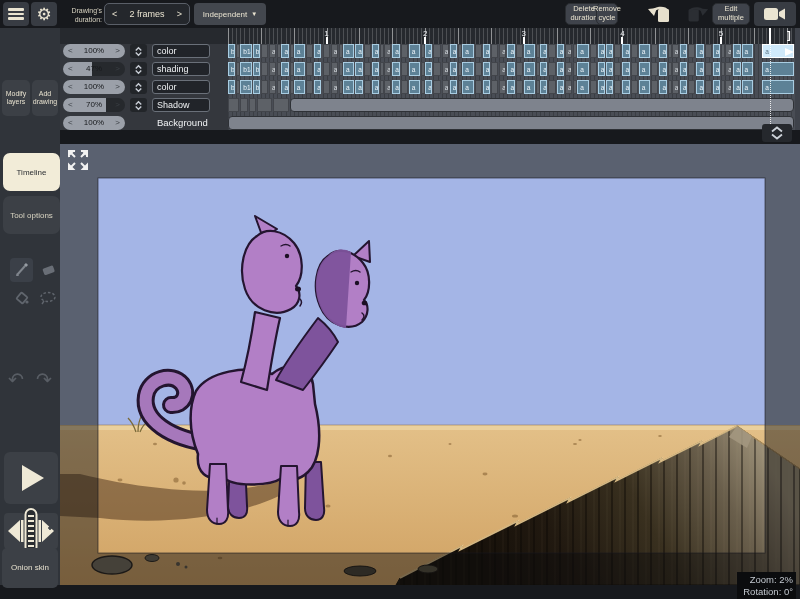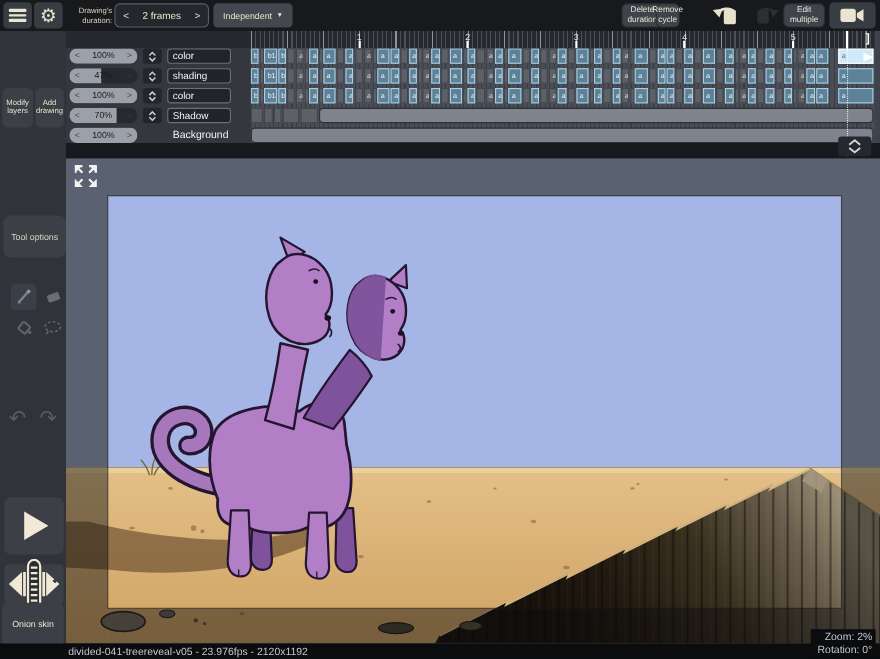--- a/index.html
+++ b/index.html
@@ -136,20 +136,21 @@
         <rect x="1" y="2" width="14" height="12" rx="2.5" fill="#eae4d1"></rect>
         <path d="M16 6 L22 2.5 L22 13.5 L16 10 Z" fill="#eae4d1"></path>
       </svg>
     </div>
   </div>
 
   <div id="sidebar" class="abs">
     <div class="side-btn abs" style="left:2px;top:52px;width:28px;height:36px;">Modify layers</div>
     <div class="side-btn abs" style="left:32px;top:52px;width:26px;height:36px;">Add drawing</div>
 
+    <div class="tab active abs" style="left:3px;top:125px;width:57px;height:38px;">Timeline</div>
     <div class="tab inactive abs" style="left:3px;top:168px;width:57px;height:38px;">Tool options</div>
 
     <div class="abs" style="left:10px;top:230px;width:48px;height:52px;opacity:0.75;">
       <div class="toolcell sel abs" style="left:0;top:0;">
         <svg width="16" height="16" viewBox="0 0 16 16">
           <path d="M3 13 L11 4" stroke="#9aa0a8" stroke-width="2"></path>
             <path d="M2 14 L5 14 L3 11 Z" fill="#9aa0a8"></path>
           <path d="M11 4 L13 2" stroke="#b9bfc7" stroke-width="3"></path>
         </svg>
       </div>
@@ -641,21 +642,18 @@
           <path d="M21 3 L21 9 M21 3 L15 3 M21 3 L17 7 Z"></path>
           <path d="M21 3 L17 3 L21 7 Z"></path>
         <path d="M9 15 L4 20" fill="none"></path>
           <path d="M3 21 L7 21 L3 17 Z"></path>
         <path d="M15 15 L20 20" fill="none"></path>
           <path d="M21 21 L17 21 L21 17 Z"></path>
       </g>
     </svg>
   </div>
 
-  <div id="statusbar" class="abs">
-    <span id="file-info">divided-041-treereveal-v05 - 23.976fps - 2120x1192</span>
-  </div>
   <div id="zoom-info" class="abs">
     <div>Zoom: 2%</div>
     <div>Rotation: 0°</div>
   </div>
 
 </div>
 
 </body></html>

